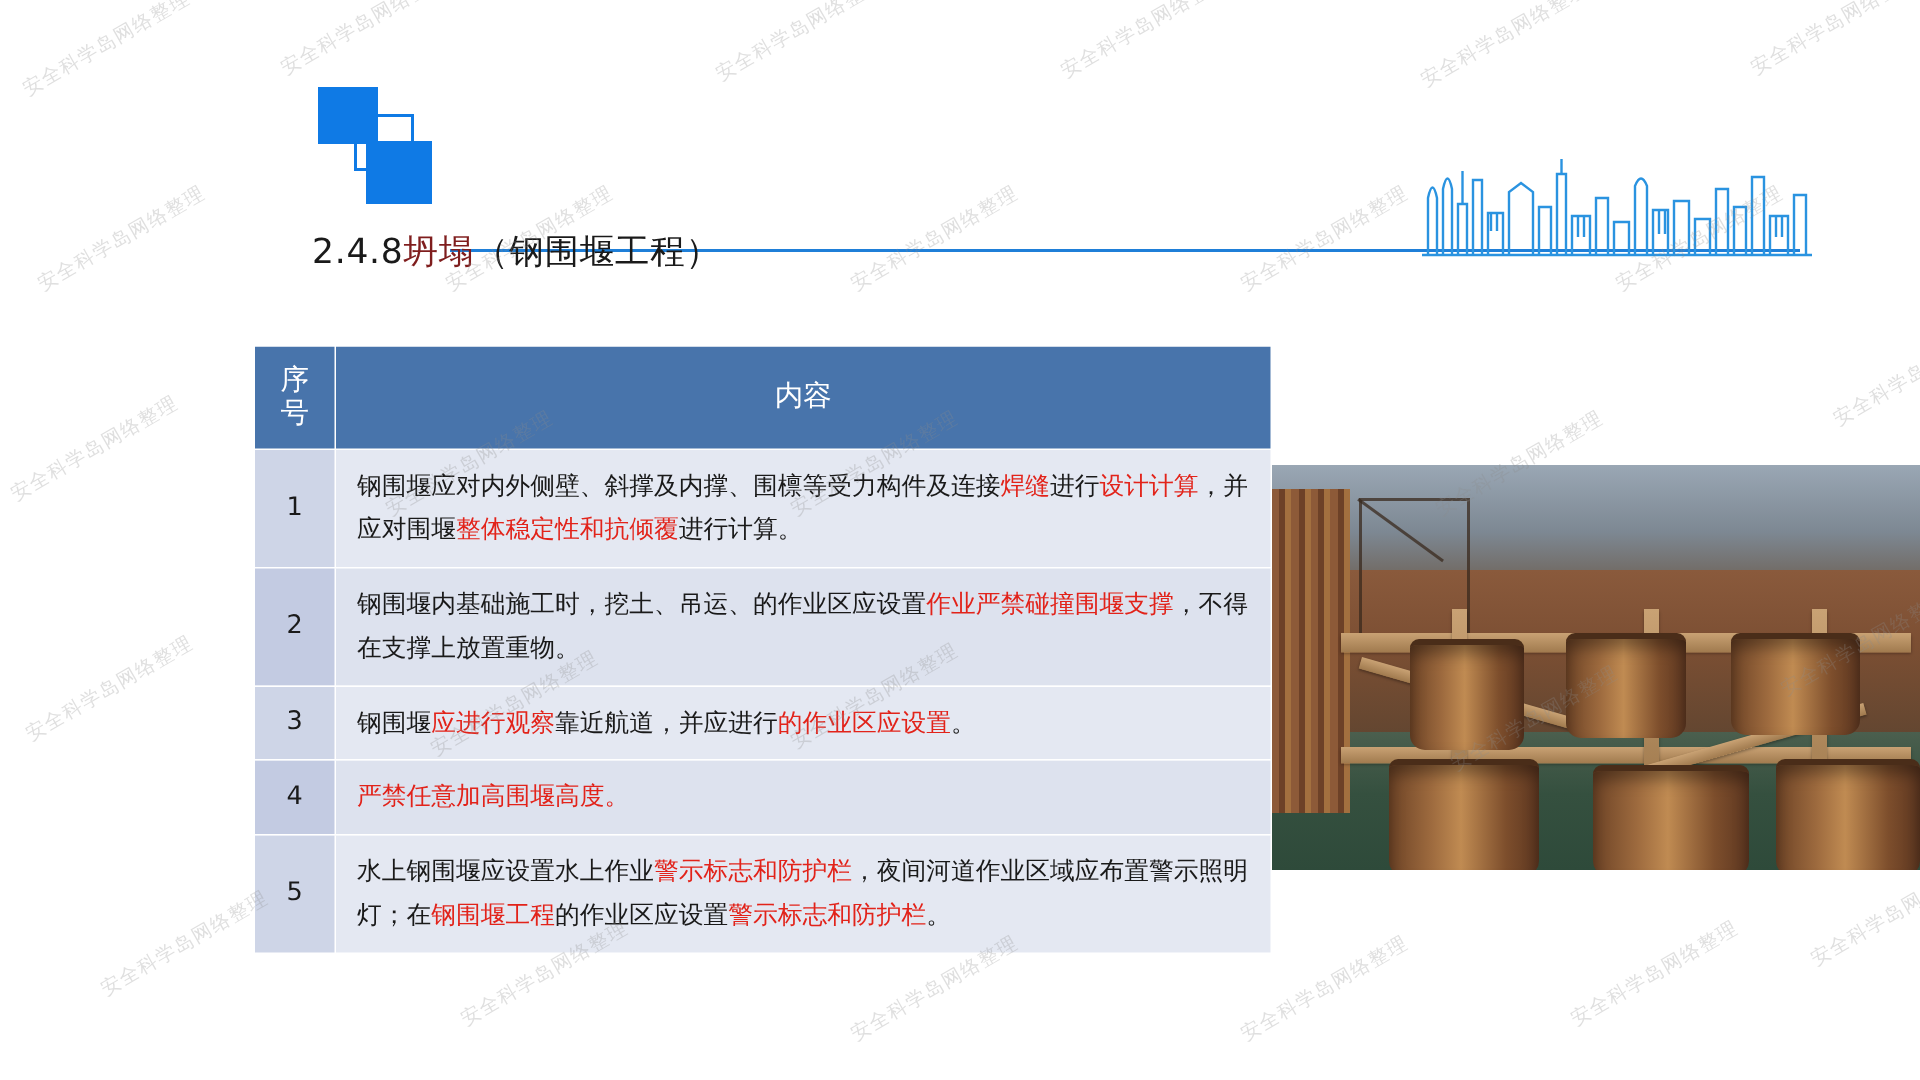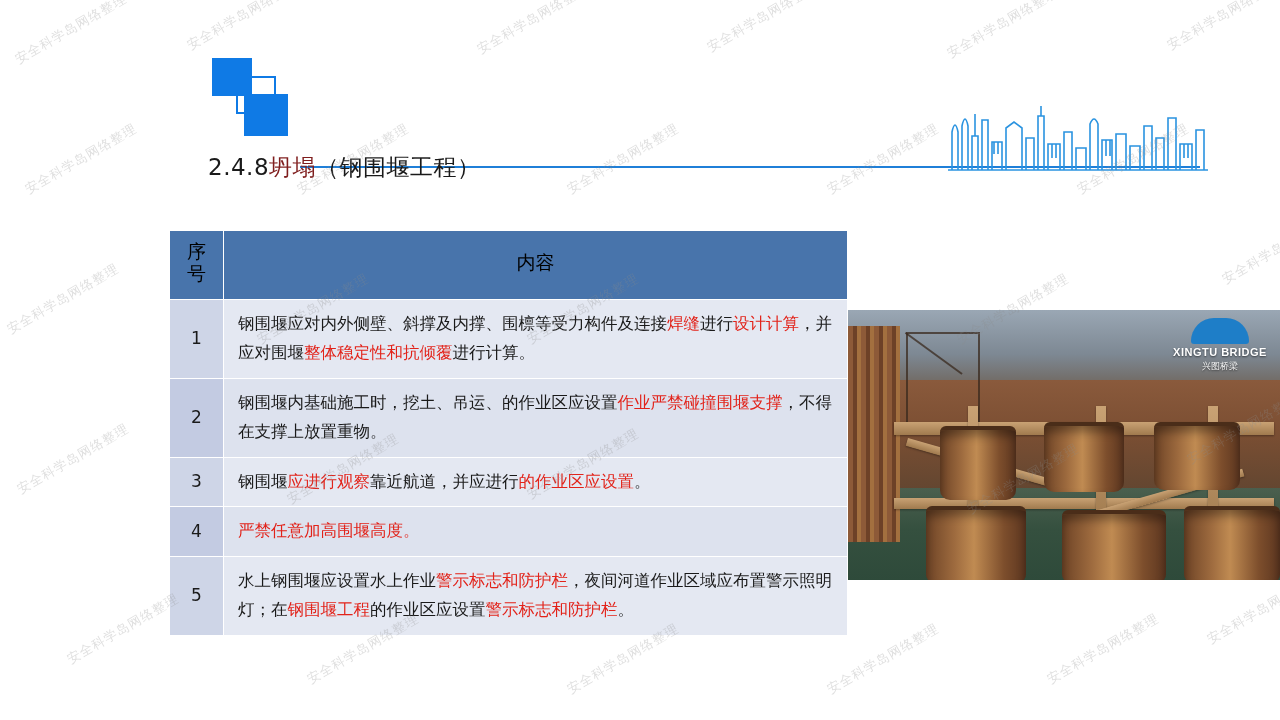--- a/index.html
+++ b/index.html
@@ -104,28 +104,27 @@
     font-family: "DejaVu Sans", "Liberation Sans", sans-serif;
     z-index: 2;
   }
   .table col.c-no { width: 54px; }
   .table th, .table td {
     border: 1px solid #ffffff;
     padding: 0;
   }
   .table thead th {
     background: #4874ab;
-    color: #000000;
+    color: #ffffff;
     font-size: 19px;
     font-weight: normal;
     height: 68px;
     vertical-align: middle;
     text-align: center;
     line-height: 1.15;
-    font-family: Liberation Mono, monospace;
   }
   .table thead th.th-no {
     padding: 0 8px;
   }
   .table tbody td {
     font-size: 16.5px;
     color: #1a1a1a;
     line-height: 1.75;
     vertical-align: middle;
   }
@@ -316,25 +315,20 @@
   <div class="beam" style="left:60px; top:128px; width:150px; height:8px; transform:rotate(16deg); transform-origin:left top;"></div>
   <div class="beam" style="left:250px; top:200px; width:150px; height:8px; transform:rotate(-16deg); transform-origin:left top;"></div>
 
   <div class="cyl" style="left:92px;  top:116px; width:76px;  height:70px;"></div>
   <div class="cyl" style="left:196px; top:112px; width:80px;  height:66px;"></div>
   <div class="cyl" style="left:306px; top:112px; width:86px;  height:64px;"></div>
   <div class="cyl" style="left:78px;  top:196px; width:100px; height:74px;"></div>
   <div class="cyl" style="left:214px; top:200px; width:104px; height:70px;"></div>
   <div class="cyl" style="left:336px; top:196px; width:96px;  height:74px;"></div>
 
-  <div class="photo-logo">
-    <span class="bridge-mark"></span>
-    <span class="brandline">XINGTU BRIDGE</span><br>
-    <span class="brandsub">兴图桥梁</span>
-  </div>
 </div>
 
 <div class="watermark-layer" id="watermark-layer">
     <div class="wm" style="left: 8px; top: 20px;">安全科学岛网络整理</div>
     <div class="wm" style="left: 180px; top: 6px;">安全科学岛网络整理</div>
     <div class="wm" style="left: 470px; top: 10px;">安全科学岛网络整理</div>
     <div class="wm" style="left: 700px; top: 8px;">安全科学岛网络整理</div>
     <div class="wm" style="left: 940px; top: 14px;">安全科学岛网络整理</div>
     <div class="wm" style="left: 1160px; top: 6px;">安全科学岛网络整理</div>
     <div class="wm" style="left: 18px; top: 150px;">安全科学岛网络整理</div>

